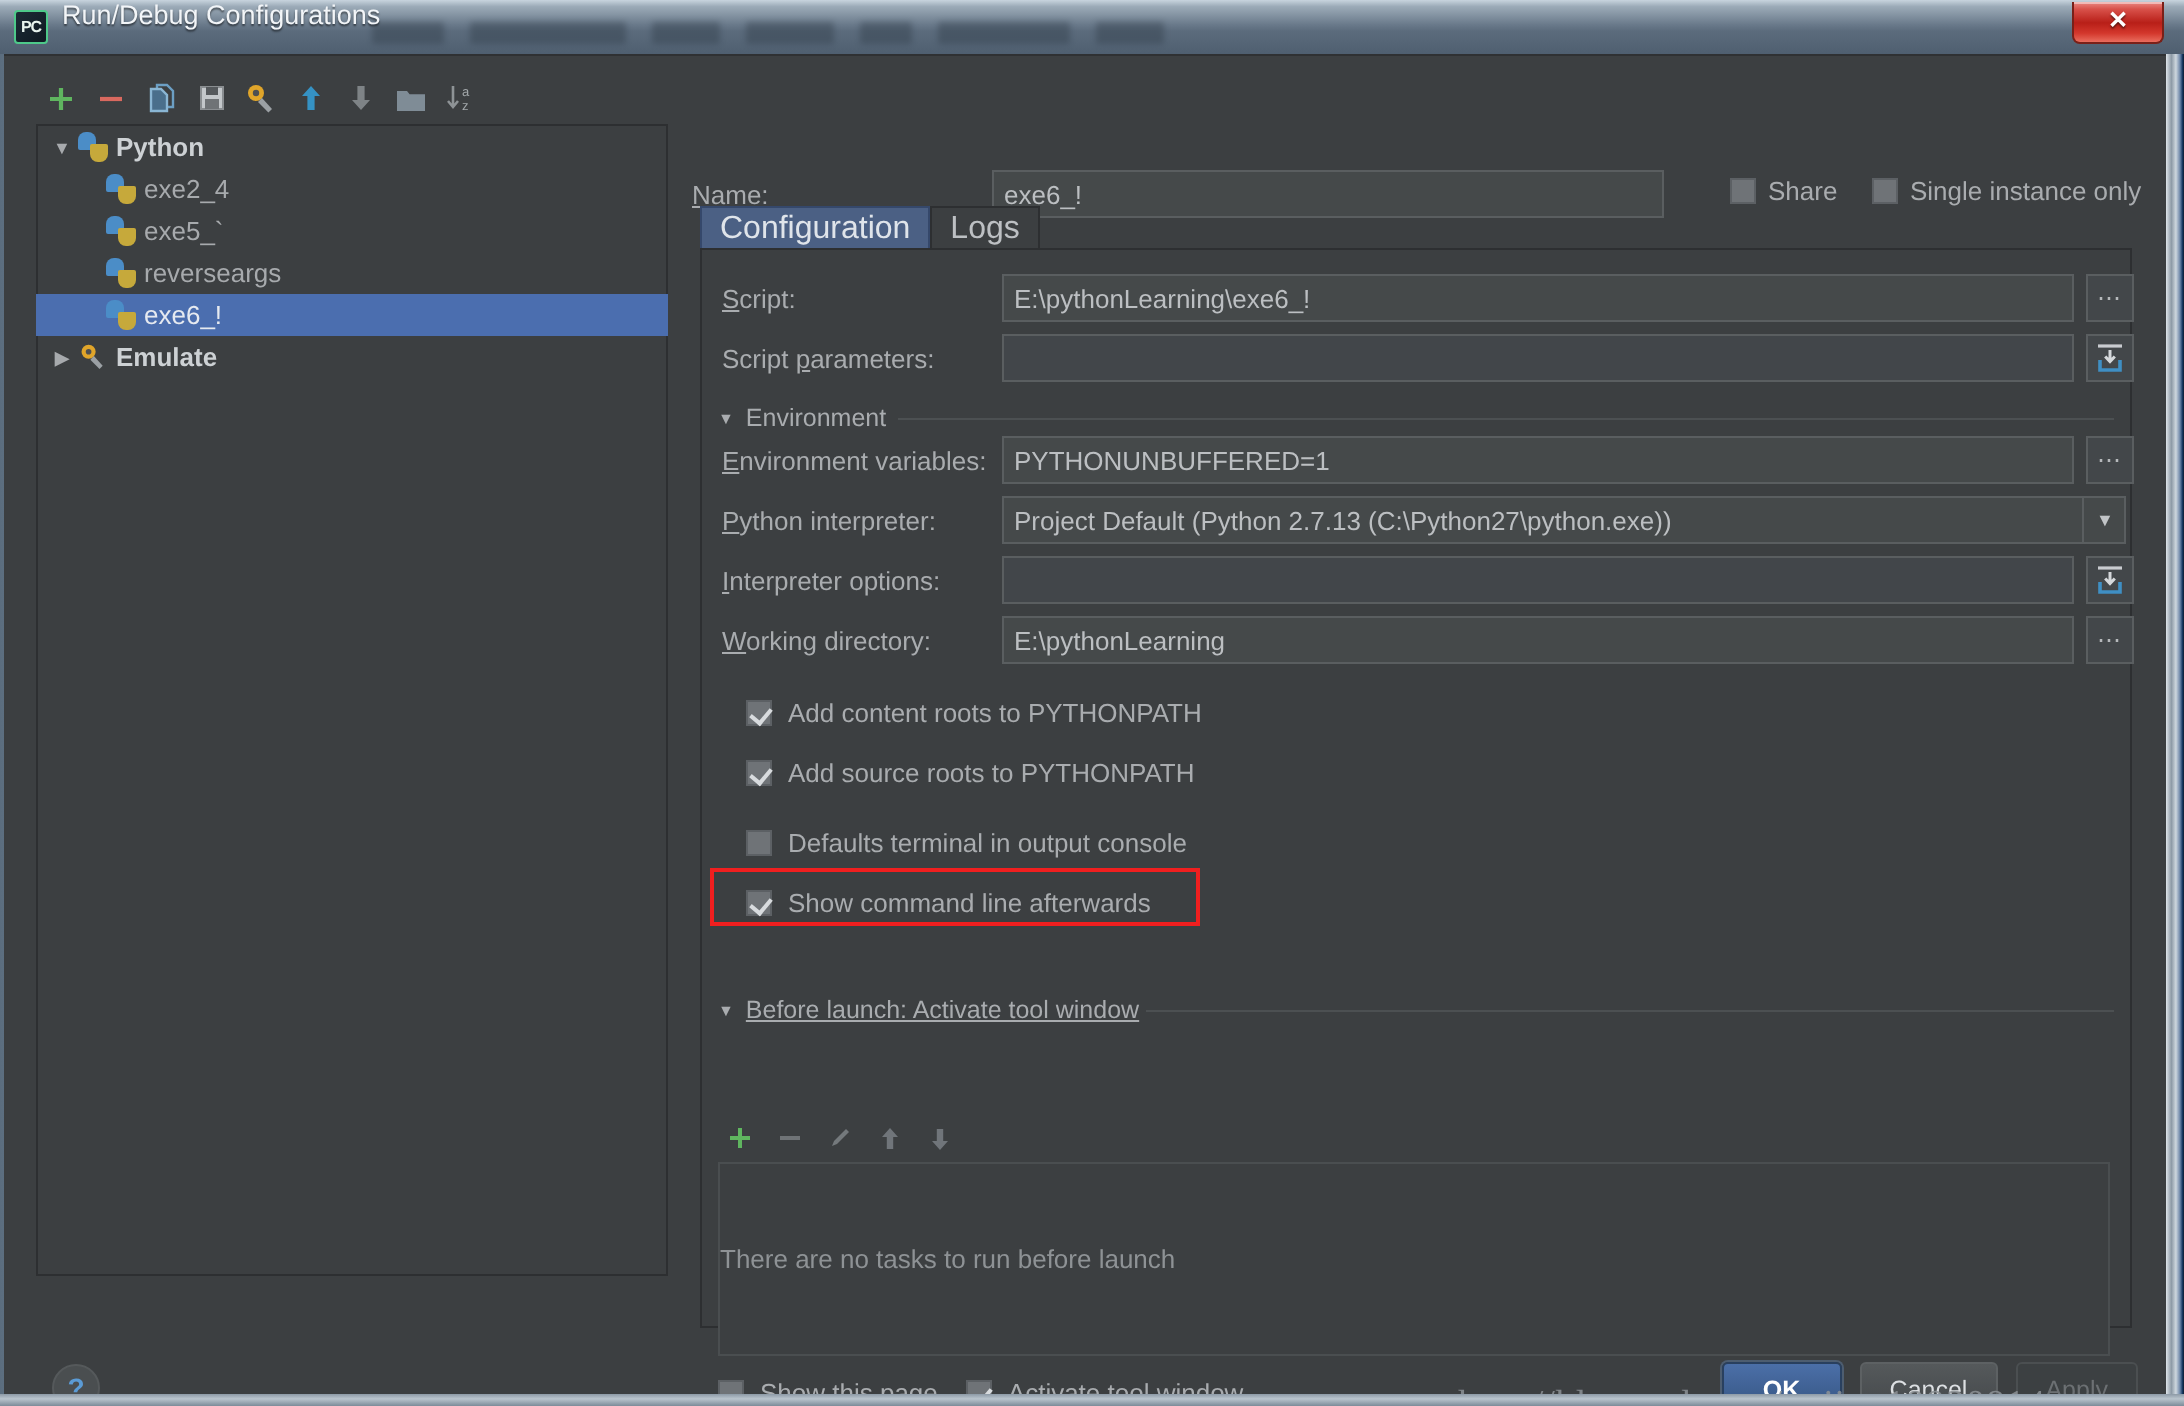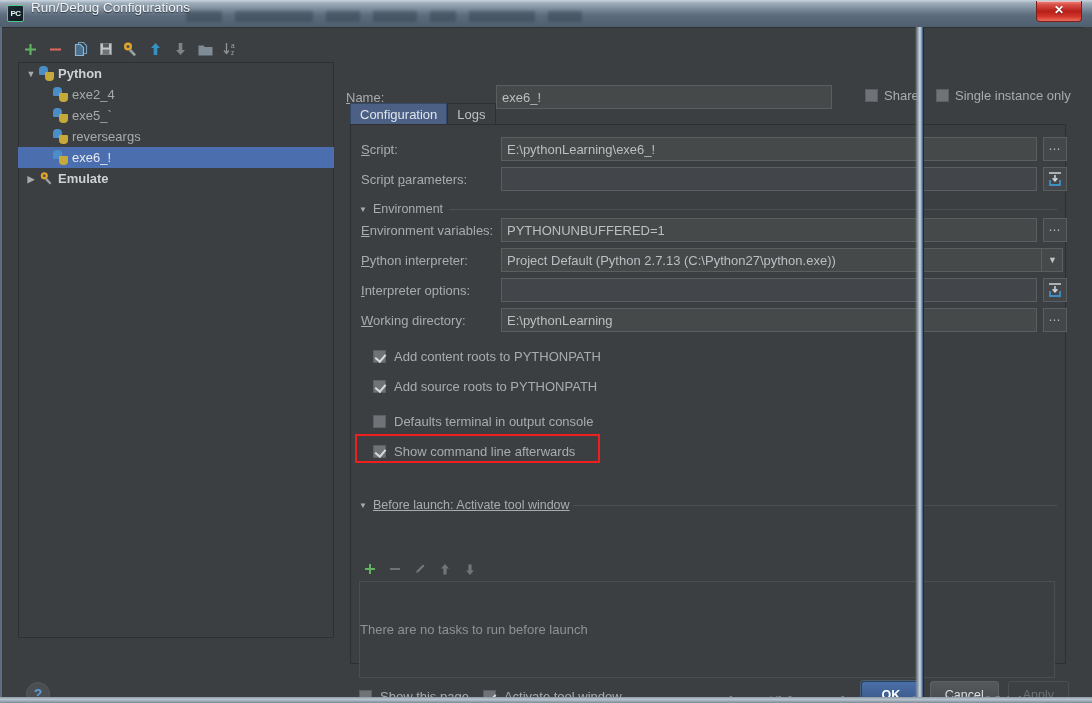--- a/index.html
+++ b/index.html
@@ -7,21 +7,21 @@
   html, body {
     width: 1092px; height: 703px;
     font-family: "Liberation Sans", sans-serif;
     overflow: hidden;
     background: #3c3f41;
   }
 
   
   #window-frame {
     position: absolute; left: 0; top: 0;
-    width: 924px; height: 703px;
+    width: 1092px; height: 703px;
     background: linear-gradient(90deg,#5b6d7e 0%, #6d7f90 2%, #8fa0ae 50%, #b9c4cd 96%, #e9eef2 100%);
     padding: 0;
   }
 
   
   #title-bar {
     position: absolute; left: 0; top: 0;
     width: 1092px; height: 27px;
     background: linear-gradient(180deg,#c8d4de 0%, #9cabb8 12%, #69798a 46%, #5b6b7c 58%, #4f5f70 100%);
     overflow: hidden;
@@ -173,21 +173,21 @@
   }
 
   
   #tabs {
     position: absolute; left: 4px; top: 70px;
     width: 720px; height: 24px;
     display: flex; align-items: flex-end;
   }
   .tab {
     height: 22px; padding: 0 9px;
-    font-size: 13px; color: #bdc0c3;
+    font-size: 16px; color: #bdc0c3;
     display: flex; align-items: center;
     cursor: pointer;
     border: 1px solid #2d2f31; border-bottom: none;
     background: #3c3f41;
   }
   .tab.active { background: #4b6084; color: #dfe4ea; border-color: #35486b; }
 
   
   #tab-content {
     position: absolute; left: 4px; top: 93px;

